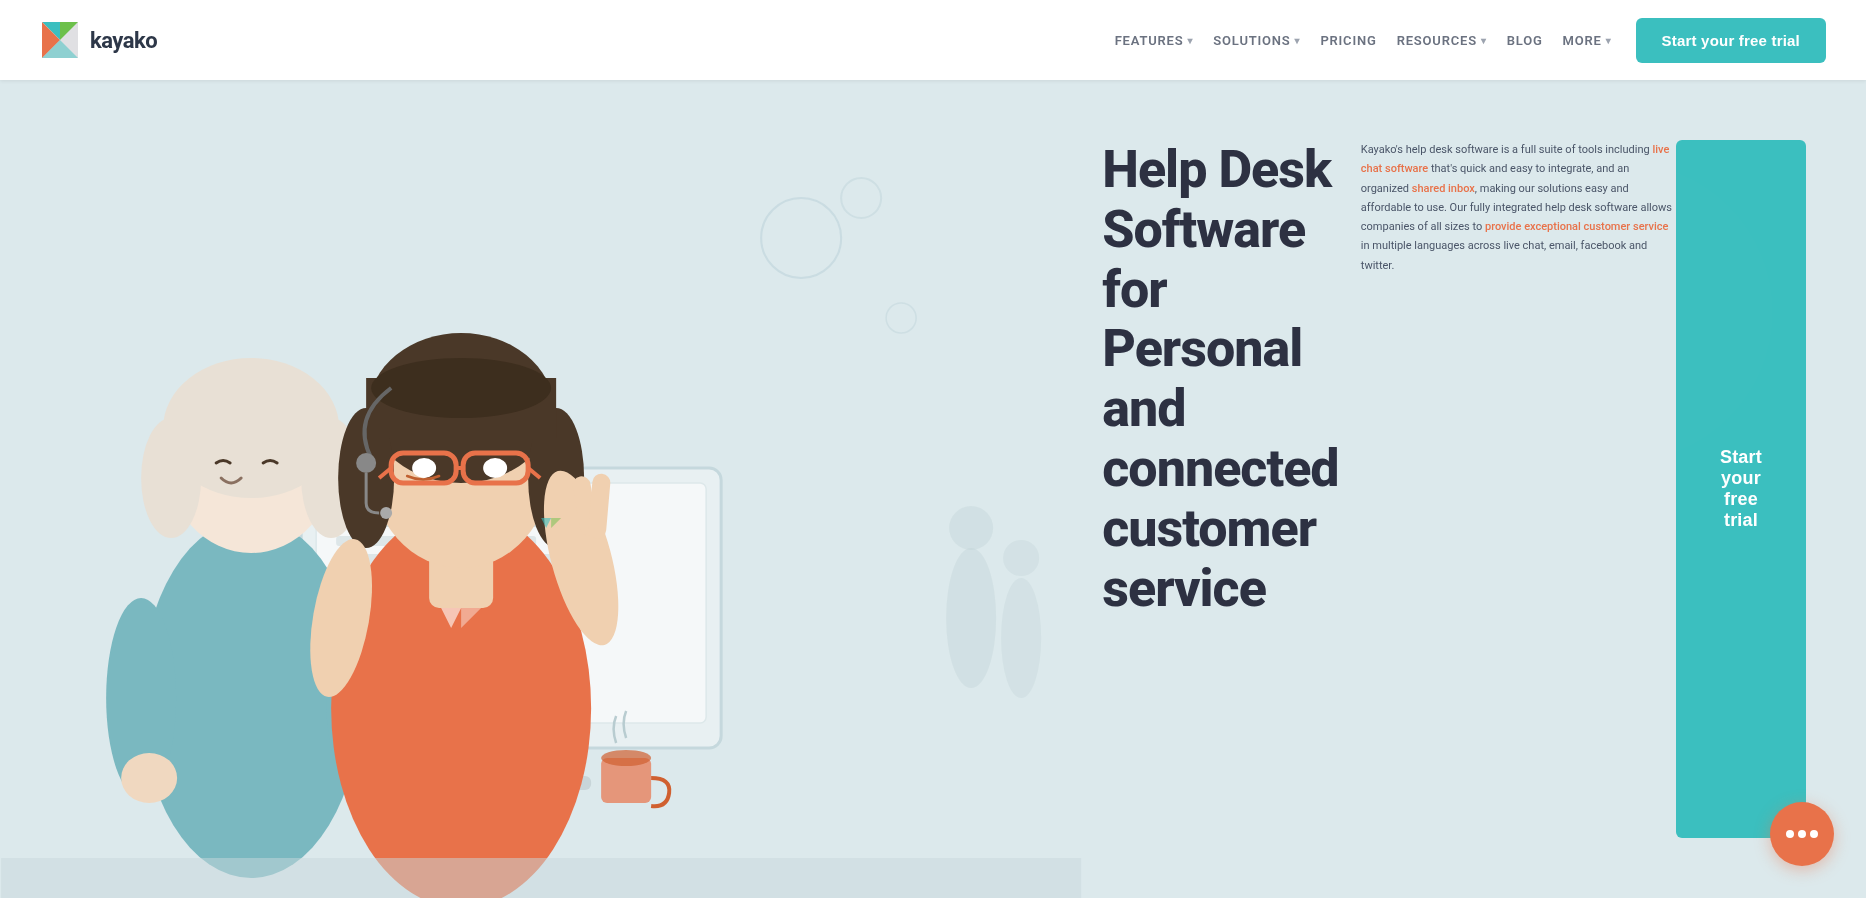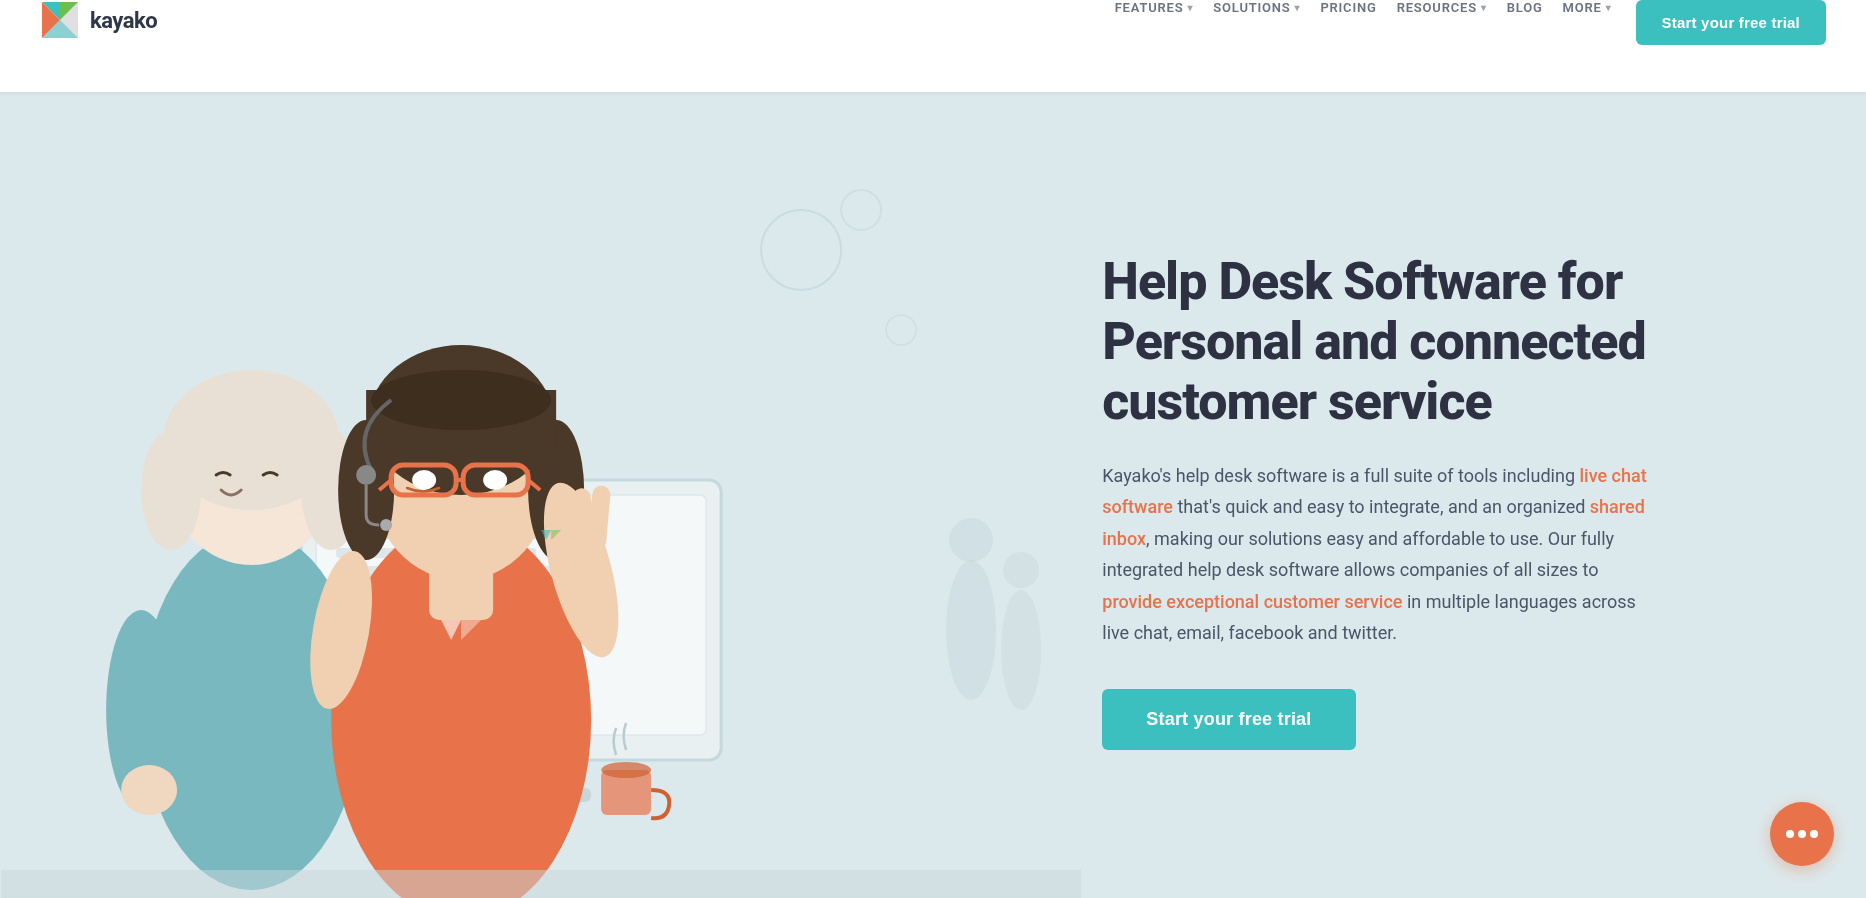--- a/index.html
+++ b/index.html
@@ -7,23 +7,23 @@
       font-family: -apple-system, BlinkMacSystemFont, 'Segoe UI', Roboto, sans-serif;
       background: #dce9ec;
       min-height: 898px;
       overflow-x: hidden;
     }
 
     
     .navbar {
       background: #fff;
       display: flex;
-      align-items: flex-start;
+      align-items: center;
       padding: 0 40px;
-      height: 92px;
+      height: 80px;
       box-shadow: 0 1px 4px rgba(0,0,0,0.08);
       position: relative;
       z-index: 10;
     }
     .logo-wrap {
       display: flex;
       align-items: center;
       gap: 10px;
       text-decoration: none;
     }
@@ -97,34 +97,34 @@
       height: 780px;
       position: absolute;
       bottom: 0;
       left: 0;
     }
 
     
     .hero-right {
       flex: 0 0 42%;
       display: flex;
-      flex-direction: column;
+      flex-direction: row;
       justify-content: center;
       padding: 60px 60px 60px 20px;
     }
     .hero-title {
       font-size: 52px;
       font-weight: 800;
       color: #2d3142;
       line-height: 1.15;
       margin-bottom: 28px;
       letter-spacing: -1px;
     }
     .hero-desc {
-      font-size: 18px;
+      font-size: 11px;
       color: #4a5568;
       line-height: 1.75;
       margin-bottom: 40px;
       max-width: 560px;
     }
     .hero-desc a {
       color: #e8724a;
       text-decoration: none;
       font-weight: 500;
     }

